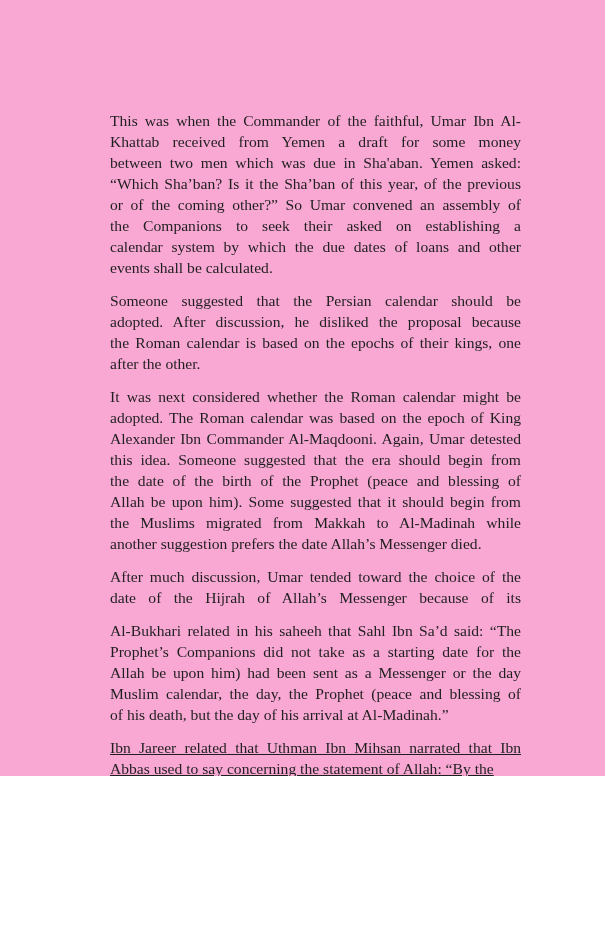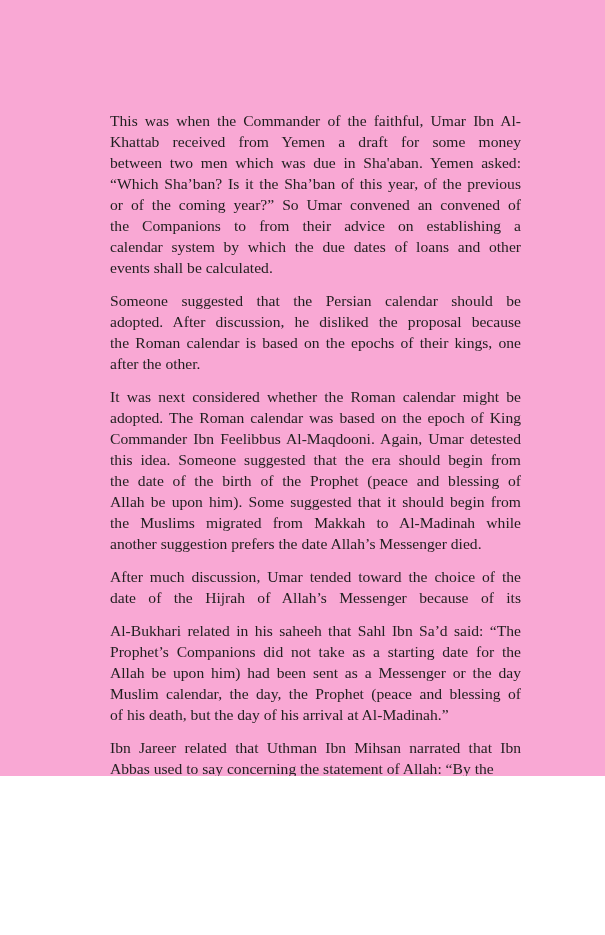--- a/index.html
+++ b/index.html
@@ -15,21 +15,21 @@
   }
   .text-block {
     position: absolute;
     left: 110px;
     top: 110px;
     width: 411px;
     font-size: 15.6px;
     line-height: 21px;
   }
   .para { margin-bottom: 12px; }
-  .para:last-child { margin-bottom: 0; }
+  .para:last-child { margin-bottom: 0; text-decoration: underline; }
   .line {
     text-align: justify;
     text-align-last: justify;
   }
   .line.last {
     text-align-last: auto;
   }
   .page-number {
     position: absolute;
     top: 861px;
@@ -45,37 +45,37 @@
 
 <div class="page">
 
   <div class="text-block">
 
     <div class="para">
       <div class="line">This was when the Commander of the faithful, Umar Ibn Al-</div>
       <div class="line">Khattab received from Yemen a draft for some money</div>
       <div class="line">between two men which was due in Sha'aban. Yemen asked:</div>
       <div class="line">“Which Sha’ban? Is it the Sha’ban of this year, of the previous</div>
-      <div class="line">or of the coming year?” So Umar convened an convened of</div>
-      <div class="line">the Companions to from their advice on establishing a</div>
+      <div class="line">or of the coming other?” So Umar convened an assembly of</div>
+      <div class="line">the Companions to seek their asked on establishing a</div>
       <div class="line">calendar system by which the due dates of loans and other</div>
       <div class="line last">events shall be calculated.</div>
     </div>
 
     <div class="para">
       <div class="line">Someone suggested that the Persian calendar should be</div>
       <div class="line">adopted. After discussion, he disliked the proposal because</div>
       <div class="line">the Roman calendar is based on the epochs of their kings, one</div>
       <div class="line last">after the other.</div>
     </div>
 
     <div class="para">
       <div class="line">It was next considered whether the Roman calendar might be</div>
       <div class="line">adopted. The Roman calendar was based on the epoch of King</div>
-      <div class="line">Commander Ibn Feelibbus Al-Maqdooni. Again, Umar detested</div>
+      <div class="line">Alexander Ibn Commander Al-Maqdooni. Again, Umar detested</div>
       <div class="line">this idea. Someone suggested that the era should begin from</div>
       <div class="line">the date of the birth of the Prophet (peace and blessing of</div>
       <div class="line">Allah be upon him). Some suggested that it should begin from</div>
       <div class="line">the Muslims migrated from Makkah to Al-Madinah while</div>
       <div class="line last">another suggestion prefers the date Allah’s Messenger died.</div>
     </div>
 
     <div class="para">
       <div class="line">After much discussion, Umar tended toward the choice of the</div>
       <div class="line">date of the Hijrah of Allah’s Messenger because of its</div>

